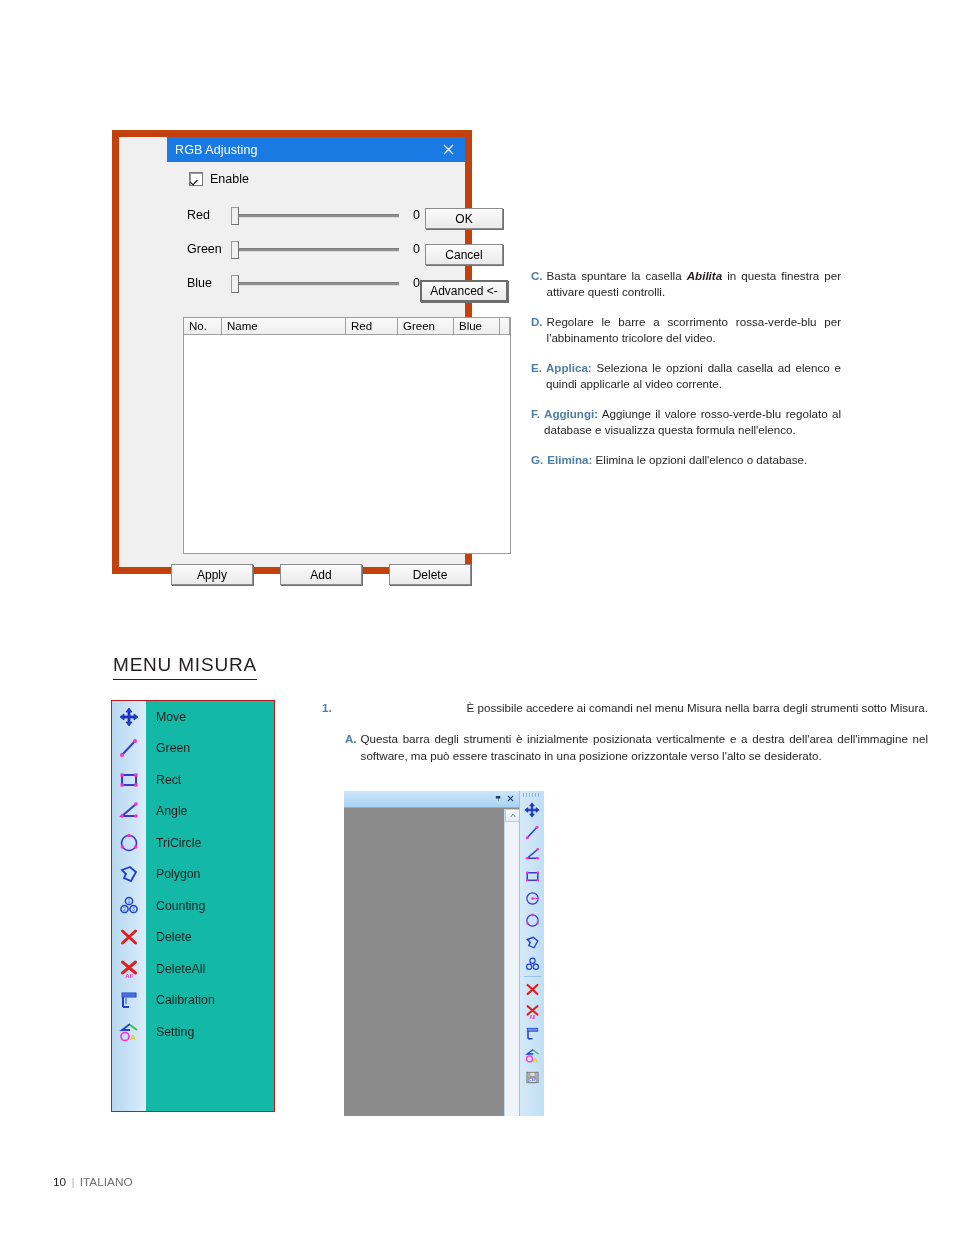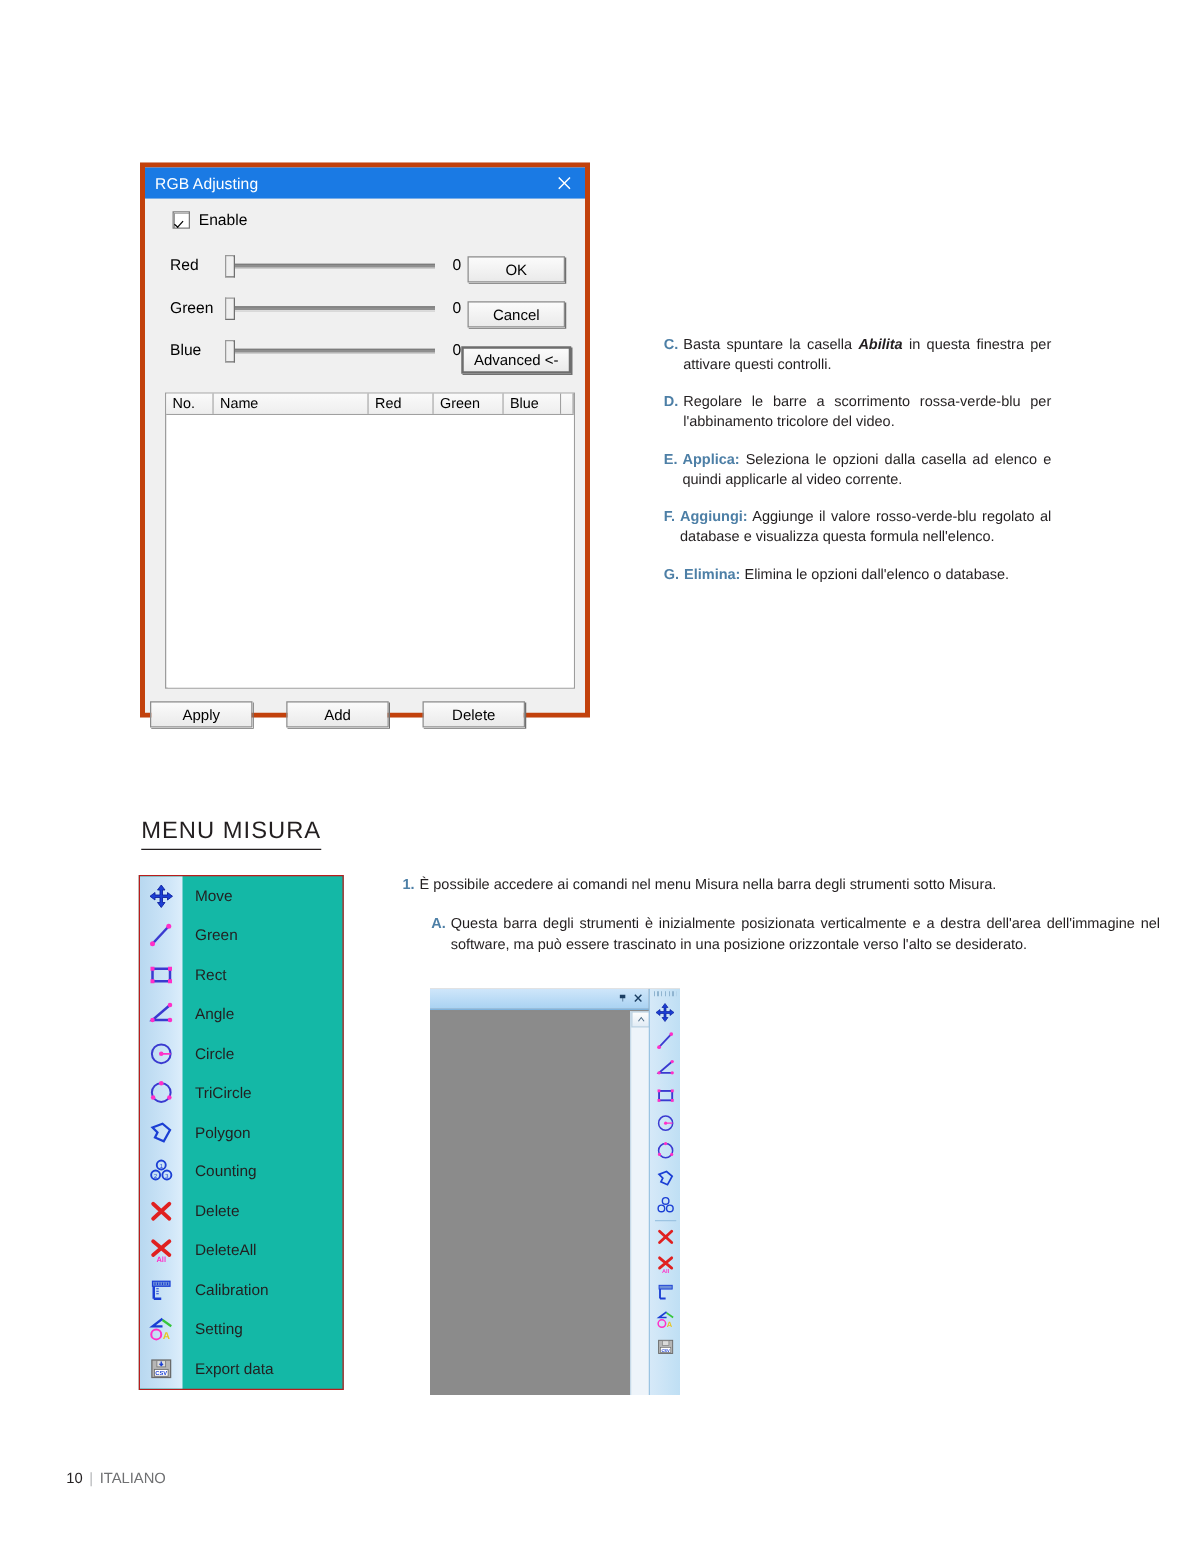--- a/index.html
+++ b/index.html
@@ -16,22 +16,23 @@
   }
 
   
   #rgb-dialog {
     position: absolute;
     left: 112px;
     top: 130px;
     width: 360px;
     height: 444px;
     background: #f0f0f0;
-    border: 4px solid #c2410c;
-    box-sizing: border-box;
+    border: 7px solid #c2410c;
+    box-sizing: border-box;
+    padding-left: 48px;
   }
   #rgb-titlebar {
     height: 25px;
     background: #1a7ae4;
     display: flex;
     align-items: center;
     justify-content: space-between;
     padding: 0 0 0 8px;
   }
   #rgb-titlebar .title-text {
@@ -542,30 +543,20 @@
       <svg width="20" height="20" viewBox="0 0 20 20">
         <path d="M17 3 L3 15 L17 15" fill="none" stroke="#3a3ad0" stroke-width="2"></path>
         <circle cx="17" cy="3" r="1.8" fill="#ff2fc8"></circle>
         <circle cx="3" cy="15" r="1.8" fill="#ff2fc8"></circle>
         <circle cx="17" cy="15" r="1.8" fill="#ff2fc8"></circle>
       </svg>
     </span>
     <span class="mm-label">Angle</span>
   </div>
 
-  <div class="mm-item">
-    <span class="mm-icon">
-      <svg width="20" height="20" viewBox="0 0 20 20">
-        <circle cx="10" cy="10" r="7.5" fill="none" stroke="#3a3ad0" stroke-width="1.6"></circle>
-        <line x1="10" y1="10" x2="17.5" y2="10" stroke="#ff2fc8" stroke-width="1.4"></line>
-        <circle cx="10" cy="10" r="1.8" fill="#ff2fc8"></circle>
-      </svg>
-    </span>
-    <span class="mm-label">Circle</span>
-  </div>
 
   <div class="mm-item">
     <span class="mm-icon">
       <svg width="20" height="20" viewBox="0 0 20 20">
         <circle cx="10" cy="10" r="7.5" fill="none" stroke="#3a3ad0" stroke-width="1.6"></circle>
         <circle cx="10" cy="2.5" r="1.8" fill="#ff2fc8"></circle>
         <circle cx="3.5" cy="14" r="1.8" fill="#ff2fc8"></circle>
         <circle cx="16.5" cy="14" r="1.8" fill="#ff2fc8"></circle>
       </svg>
     </span>
@@ -631,32 +622,20 @@
       <svg width="20" height="20" viewBox="0 0 20 20">
         <path d="M11 2 L3 8 L11 8" fill="none" stroke="#1b3fd4" stroke-width="1.8"></path>
         <line x1="11" y1="3" x2="18" y2="8" stroke="#35c63a" stroke-width="1.8"></line>
         <circle cx="6" cy="14.5" r="4" fill="none" stroke="#ff2fc8" stroke-width="1.6"></circle>
         <text x="14" y="18" font-size="8" text-anchor="middle" fill="#e8c420" font-family="Liberation Sans" font-weight="bold">A</text>
       </svg>
     </span>
     <span class="mm-label">Setting</span>
   </div>
 
-  <div class="mm-item">
-    <span class="mm-icon">
-      <svg width="20" height="20" viewBox="0 0 20 20">
-        <rect x="2.5" y="3" width="15" height="14" fill="#b6b6b6" stroke="#6a6a6a" stroke-width="1"></rect>
-        <rect x="6.5" y="3.5" width="7" height="5" fill="#dcdcdc" stroke="#7a7a7a" stroke-width="0.7"></rect>
-        <path d="M10 4.2 L10 7 M8.6 6 L10 7.4 L11.4 6" stroke="#1b3fd4" stroke-width="1.1" fill="none"></path>
-        <rect x="4.5" y="10.5" width="11" height="5.5" fill="#ffffff" stroke="#6a6a6a" stroke-width="0.7"></rect>
-        <text x="10" y="15" font-size="4.6" text-anchor="middle" fill="#1b3fd4" font-family="Liberation Sans" font-weight="bold">CSV</text>
-      </svg>
-    </span>
-    <span class="mm-label">Export data</span>
-  </div>
 
 </div>
 
 <div id="sw-shot">
 
   <div id="sw-titlebar">
     <span class="tb-ico">
       <svg width="7" height="7" viewBox="0 0 8 8">
           <path d="M1 1 L6 1 L6 4 L4 4 L4 7 L3.5 7 L3.5 4 L1 4 Z" fill="#1c3f63"></path>
         </svg>
@@ -771,21 +750,21 @@
           <text x="10" y="15" font-size="4.4" text-anchor="middle" fill="#1b3fd4" font-family="Liberation Sans" font-weight="bold">CSV</text>
         </svg>
     </div>
   </div>
 
 </div>
 
 <div id="misura-instr">
   <div class="lvl1">
     <span class="marker">1.</span>
-    <span class="ibody" style="text-align:left">È possibile accedere ai comandi nel menu Misura nella barra degli strumenti sotto Misura.</span>
+    <span class="ibody" style="text-align:right">È possibile accedere ai comandi nel menu Misura nella barra degli strumenti sotto Misura.</span>
   </div>
   <div class="lvl2">
     <span class="marker">A.</span>
     <span class="ibody">Questa barra degli strumenti è inizialmente posizionata verticalmente e a destra dell'area dell'immagine nel software, ma può essere trascinato in una posizione orizzontale verso l'alto se desiderato.</span>
   </div>
 </div>
 
 <div id="footer">
   <span class="pg">10</span>
   <span class="sep">|</span>

